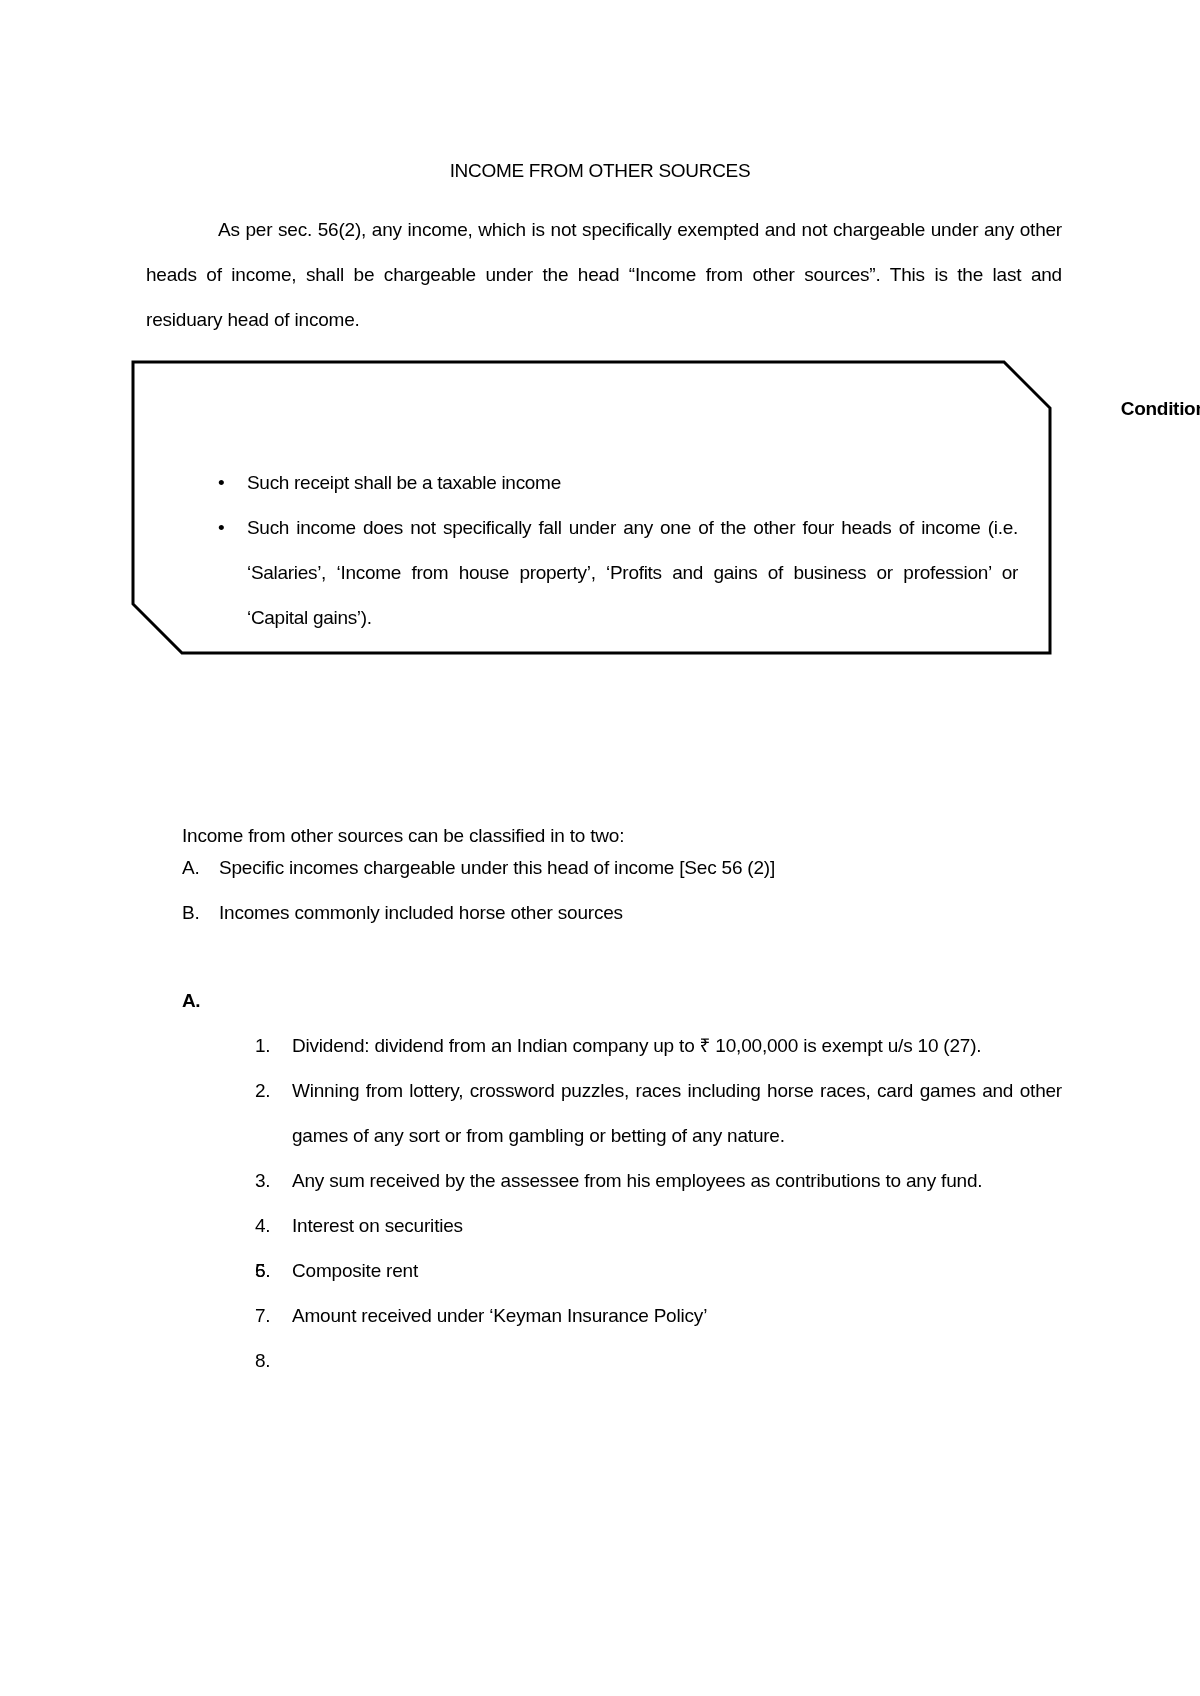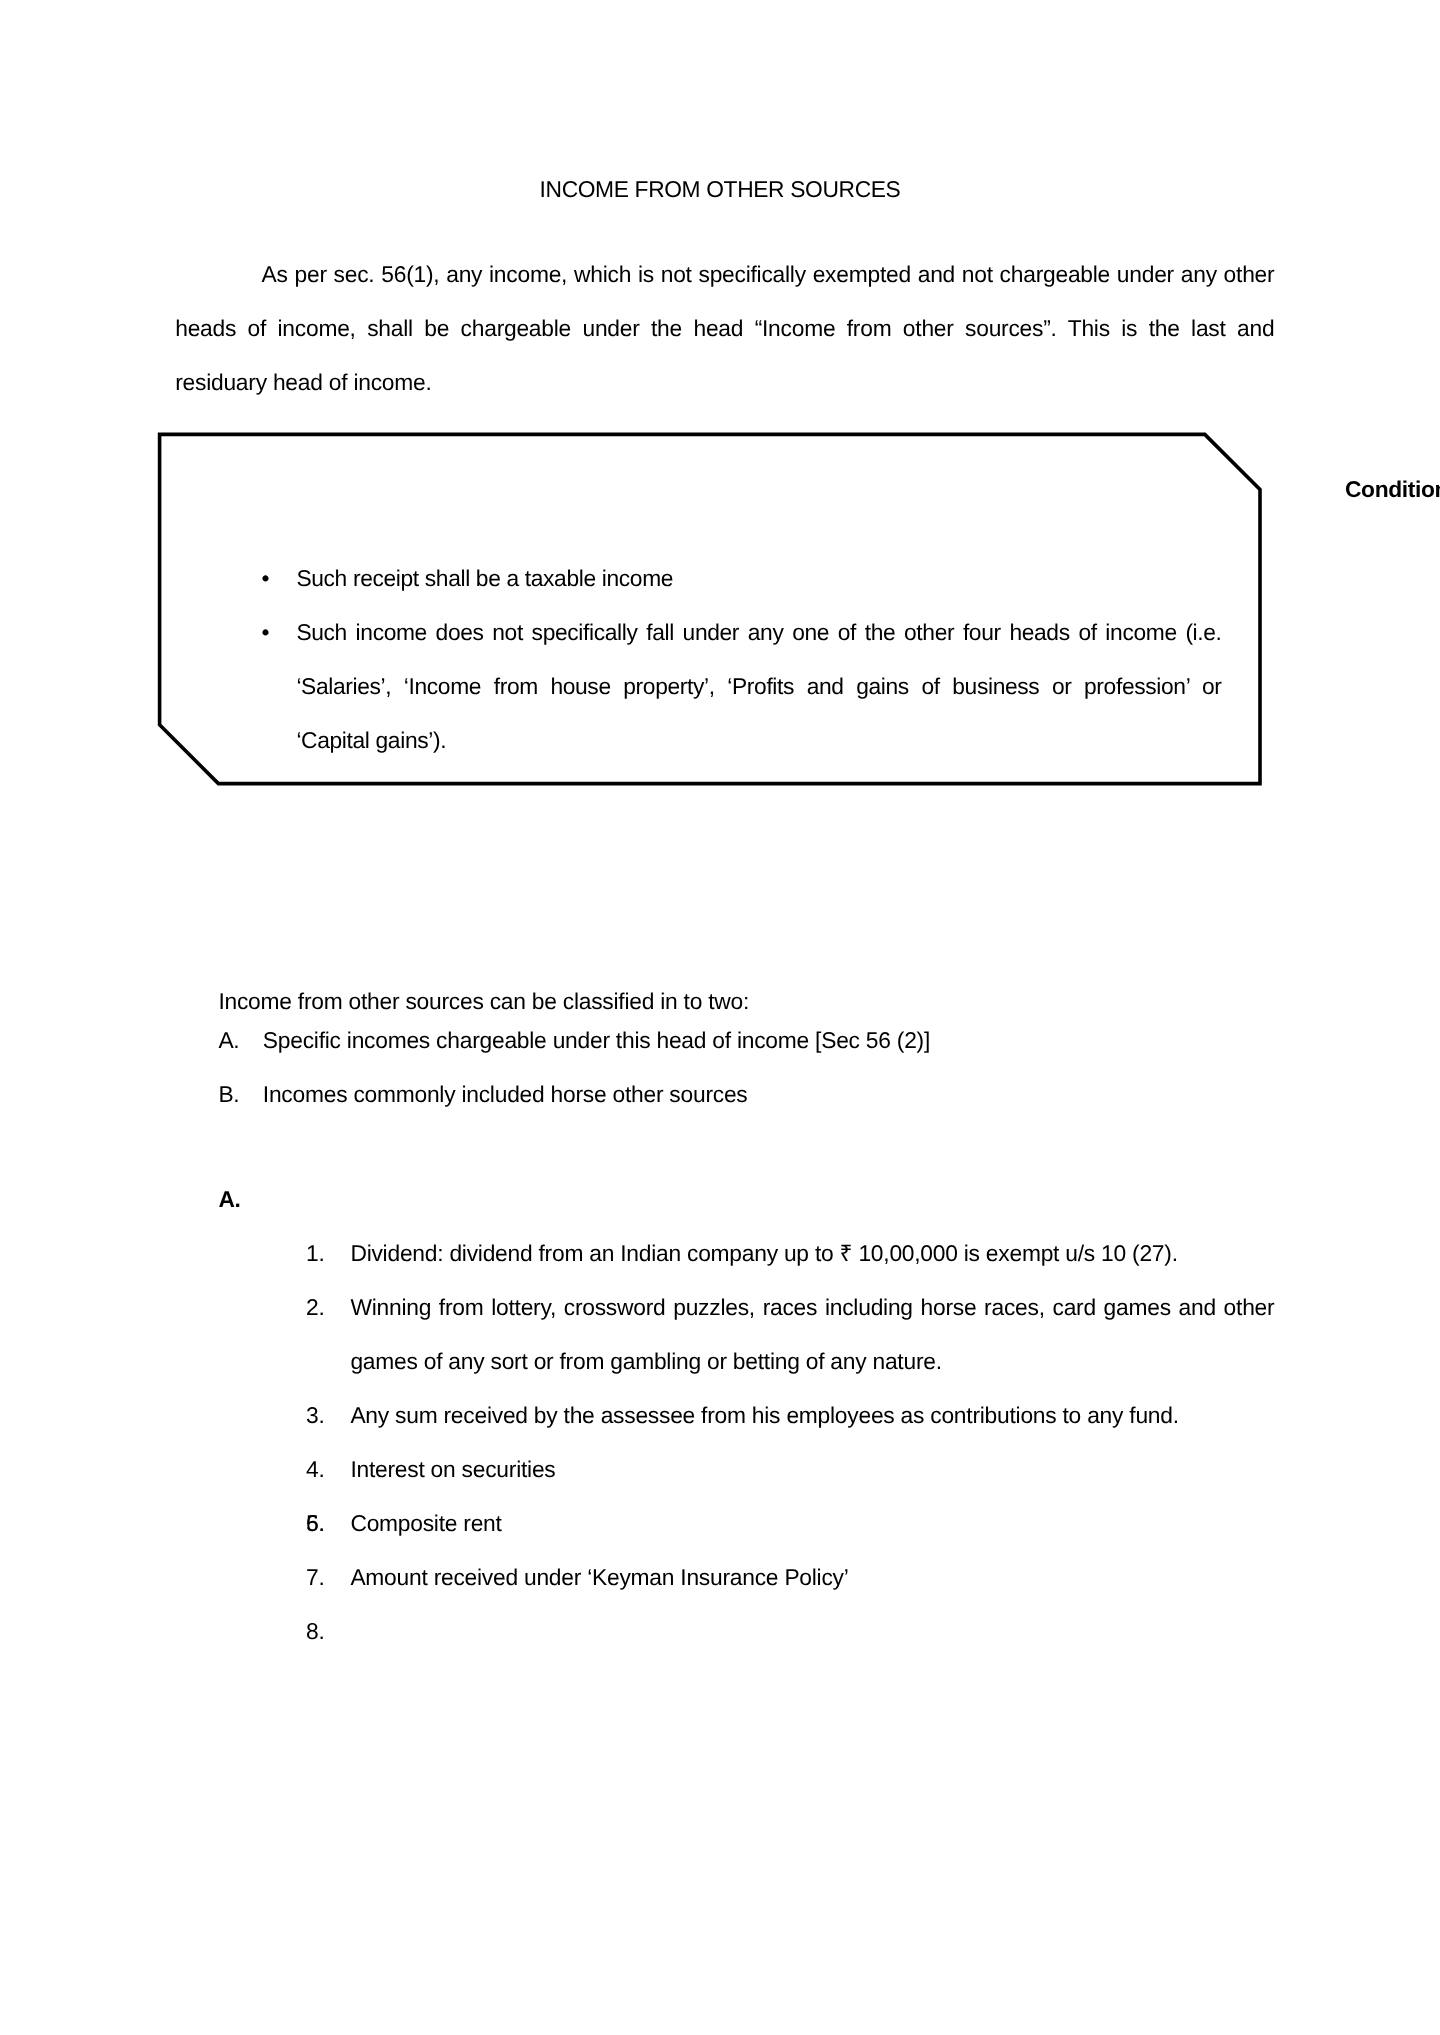--- a/index.html
+++ b/index.html
@@ -1,19 +1,19 @@
 <!DOCTYPE html>
 <html><head>
 <meta charset="utf-8">
 <style>
   html, body { margin: 0; padding: 0; background: #ffffff; }
   body { width: 1200px; height: 1696px; position: relative; overflow: hidden;
          font-family: "Liberation Sans", sans-serif; color: #000; }
   .page { position: absolute; left: 0; top: 0; width: 1200px; height: 1696px; background: #fff; }
-  .title { position: absolute; top: 148px; left: 0; width: 1200px; text-align: center;
+  .title { position: absolute; top: 160px; left: 0; width: 1200px; text-align: center;
            font-size: 19px; letter-spacing: -0.3px; }
   .para { position: absolute; left: 146px; width: 916px; top: 207px;
           font-size: 19px; line-height: 45px; text-align: justify; text-indent: 72px; letter-spacing: -0.2px; }
   .box-svg { position: absolute; left: 0; top: 0; }
   .cond-title { position: absolute; top: 398px; left: 132px; width: 1085px; text-align: right;
                 font-size: 19px; font-weight: bold; letter-spacing: -0.3px; }
   .cond-list { position: absolute; top: 460px; left: 218px; width: 800px; margin: 0; padding: 0; list-style: none;
                font-size: 19px; line-height: 45px; letter-spacing: -0.3px; }
   .cond-list li { position: relative; padding-left: 29px; text-align: justify; }
   .cond-list .bullet { position: absolute; left: 0; top: 0; }
@@ -30,21 +30,21 @@
   .num-list li { position: relative; padding-left: 37px; text-align: justify; }
   .num-list .lbl { position: absolute; left: 0; top: 0; }
 </style>
 </head>
 <body>
 
 <div class="page">
 
   <div class="title">INCOME FROM OTHER SOURCES</div>
 
-  <p class="para" style="margin:0;">As per sec. 56(1), any income, which is not specifically exempted and not chargeable under any other heads of income, shall be chargeable under the head “Income from other sources”. This is the last and residuary head of income.</p>
+  <p class="para" style="margin:0;">As per sec. 56(2), any income, which is not specifically exempted and not chargeable under any other heads of income, shall be chargeable under the head “Income from other sources”. This is the last and residuary head of income.</p>
 
   <svg class="box-svg" width="1200" height="700">
     <polygon points="133,362 1004,362 1050,408 1050,653 182,653 133,604" fill="none" stroke="#000" stroke-width="3" stroke-linejoin="miter"></polygon>
   </svg>
 
   <div class="cond-title">Conditions</div>
 
   <ul class="cond-list">
     <li>
       <span class="bullet">•</span>

